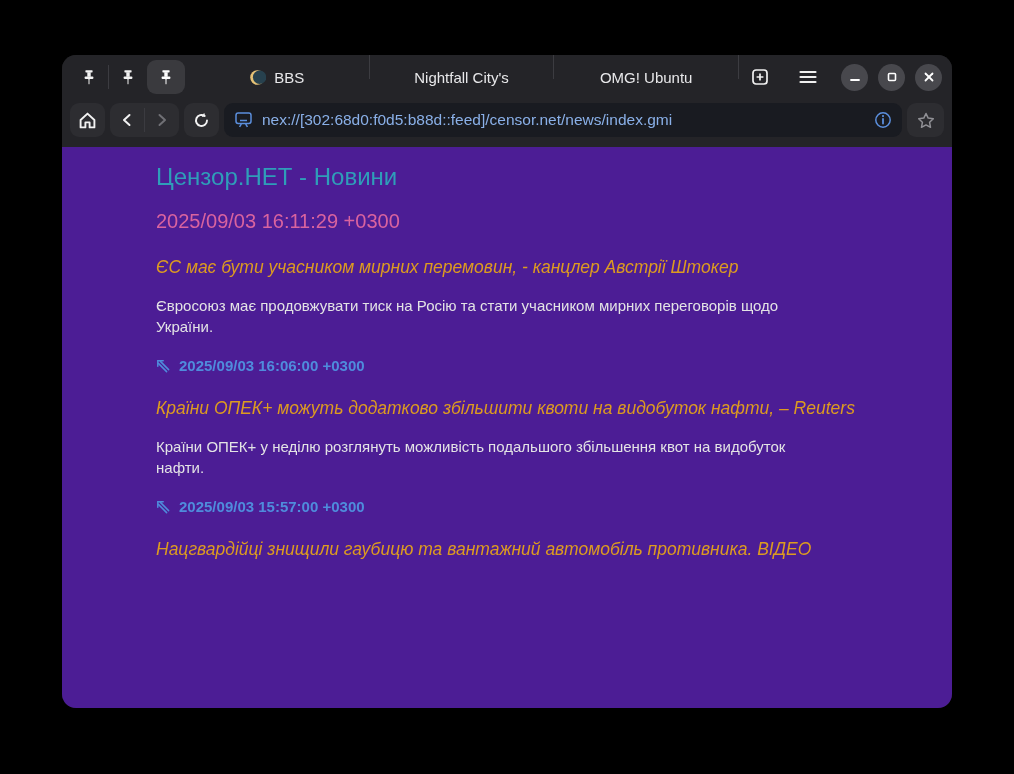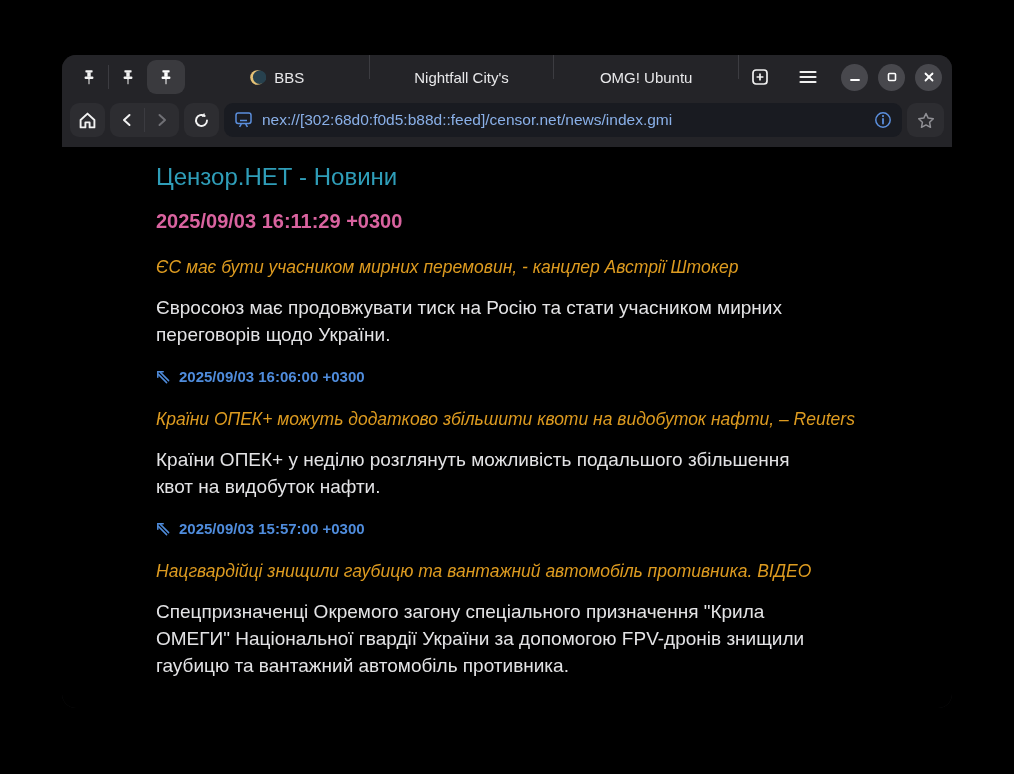--- a/index.html
+++ b/index.html
@@ -58,36 +58,36 @@
     flex:1;height:34px;background:#191b21;border-radius:9px;display:flex;
     align-items:center;padding:0 10px;gap:9px;cursor:text;min-width:0;
   }
   .urltext{
     color:var(--url-blue,#8ab0e8);font-size:15.5px;white-space:nowrap;overflow:hidden;
     flex:1;
   }
   .starbtn{width:37px;}
   
   .content{
-    flex:1;background:#000000;padding:10px 40px 0 94px;overflow:hidden;
+    flex:1;background:#4c1d95;padding:10px 40px 0 94px;overflow:hidden;
   }
   .page-title{
     color:var(--accent-teal,#2f9eb9);font-size:24px;font-weight:500;margin:6px 0 0;
   }
   .page-subtitle{color:#e3e3e5;font-size:15px;margin:17px 0 0;}
   .page-updated{
-    color:var(--accent-pink,#d9639f);font-size:20px;font-weight:700;margin:19px 0 14px;
+    color:var(--accent-pink,#d9639f);font-size:20px;font-weight:400;margin:19px 0 14px;
   }
   .item h3{
     color:var(--accent-orange,#dd9b20);font-size:17.5px;font-weight:500;margin:24px 0 0;
     max-width:720px;
     font-style:italic;
   }
   .item p{
-    color:#e3e3e5;font-size:19px;line-height:1.4;margin:17px 0 0;max-width:668px;
+    color:#e3e3e5;font-size:15px;line-height:1.4;margin:17px 0 0;max-width:668px;
   }
   .gemlink{
     display:flex;align-items:center;gap:9px;color:var(--link-blue,#4f8cdc);
     font-size:15px;margin-top:20px;text-decoration:none;cursor:pointer;width:max-content;font-weight:bold;
   }
   svg{display:block;}
 </style>
 </head>
 <body>
 
@@ -295,16 +295,15 @@
             <line x1="2.4" y1="4.4" x2="10.6" y2="12.6"></line>
             <line x1="4.4" y1="2.4" x2="12.6" y2="10.6"></line>
           </svg>
         </span>
         <span>2025/09/03 15:57:00 +0300</span>
       </a>
     </div>
 
     <div class="item">
       <h3>Нацгвардійці знищили гаубицю та вантажний автомобіль противника. ВІДЕО</h3>
-      <p>Спецпризначенці Окремого загону спеціального призначення "Крила ОМЕГИ" Національної гвардії України за допомогою FPV-дронів знищили гаубицю та вантажний автомобіль противника.</p>
     </div>
   </div>
 </div>
 
 </body></html>

